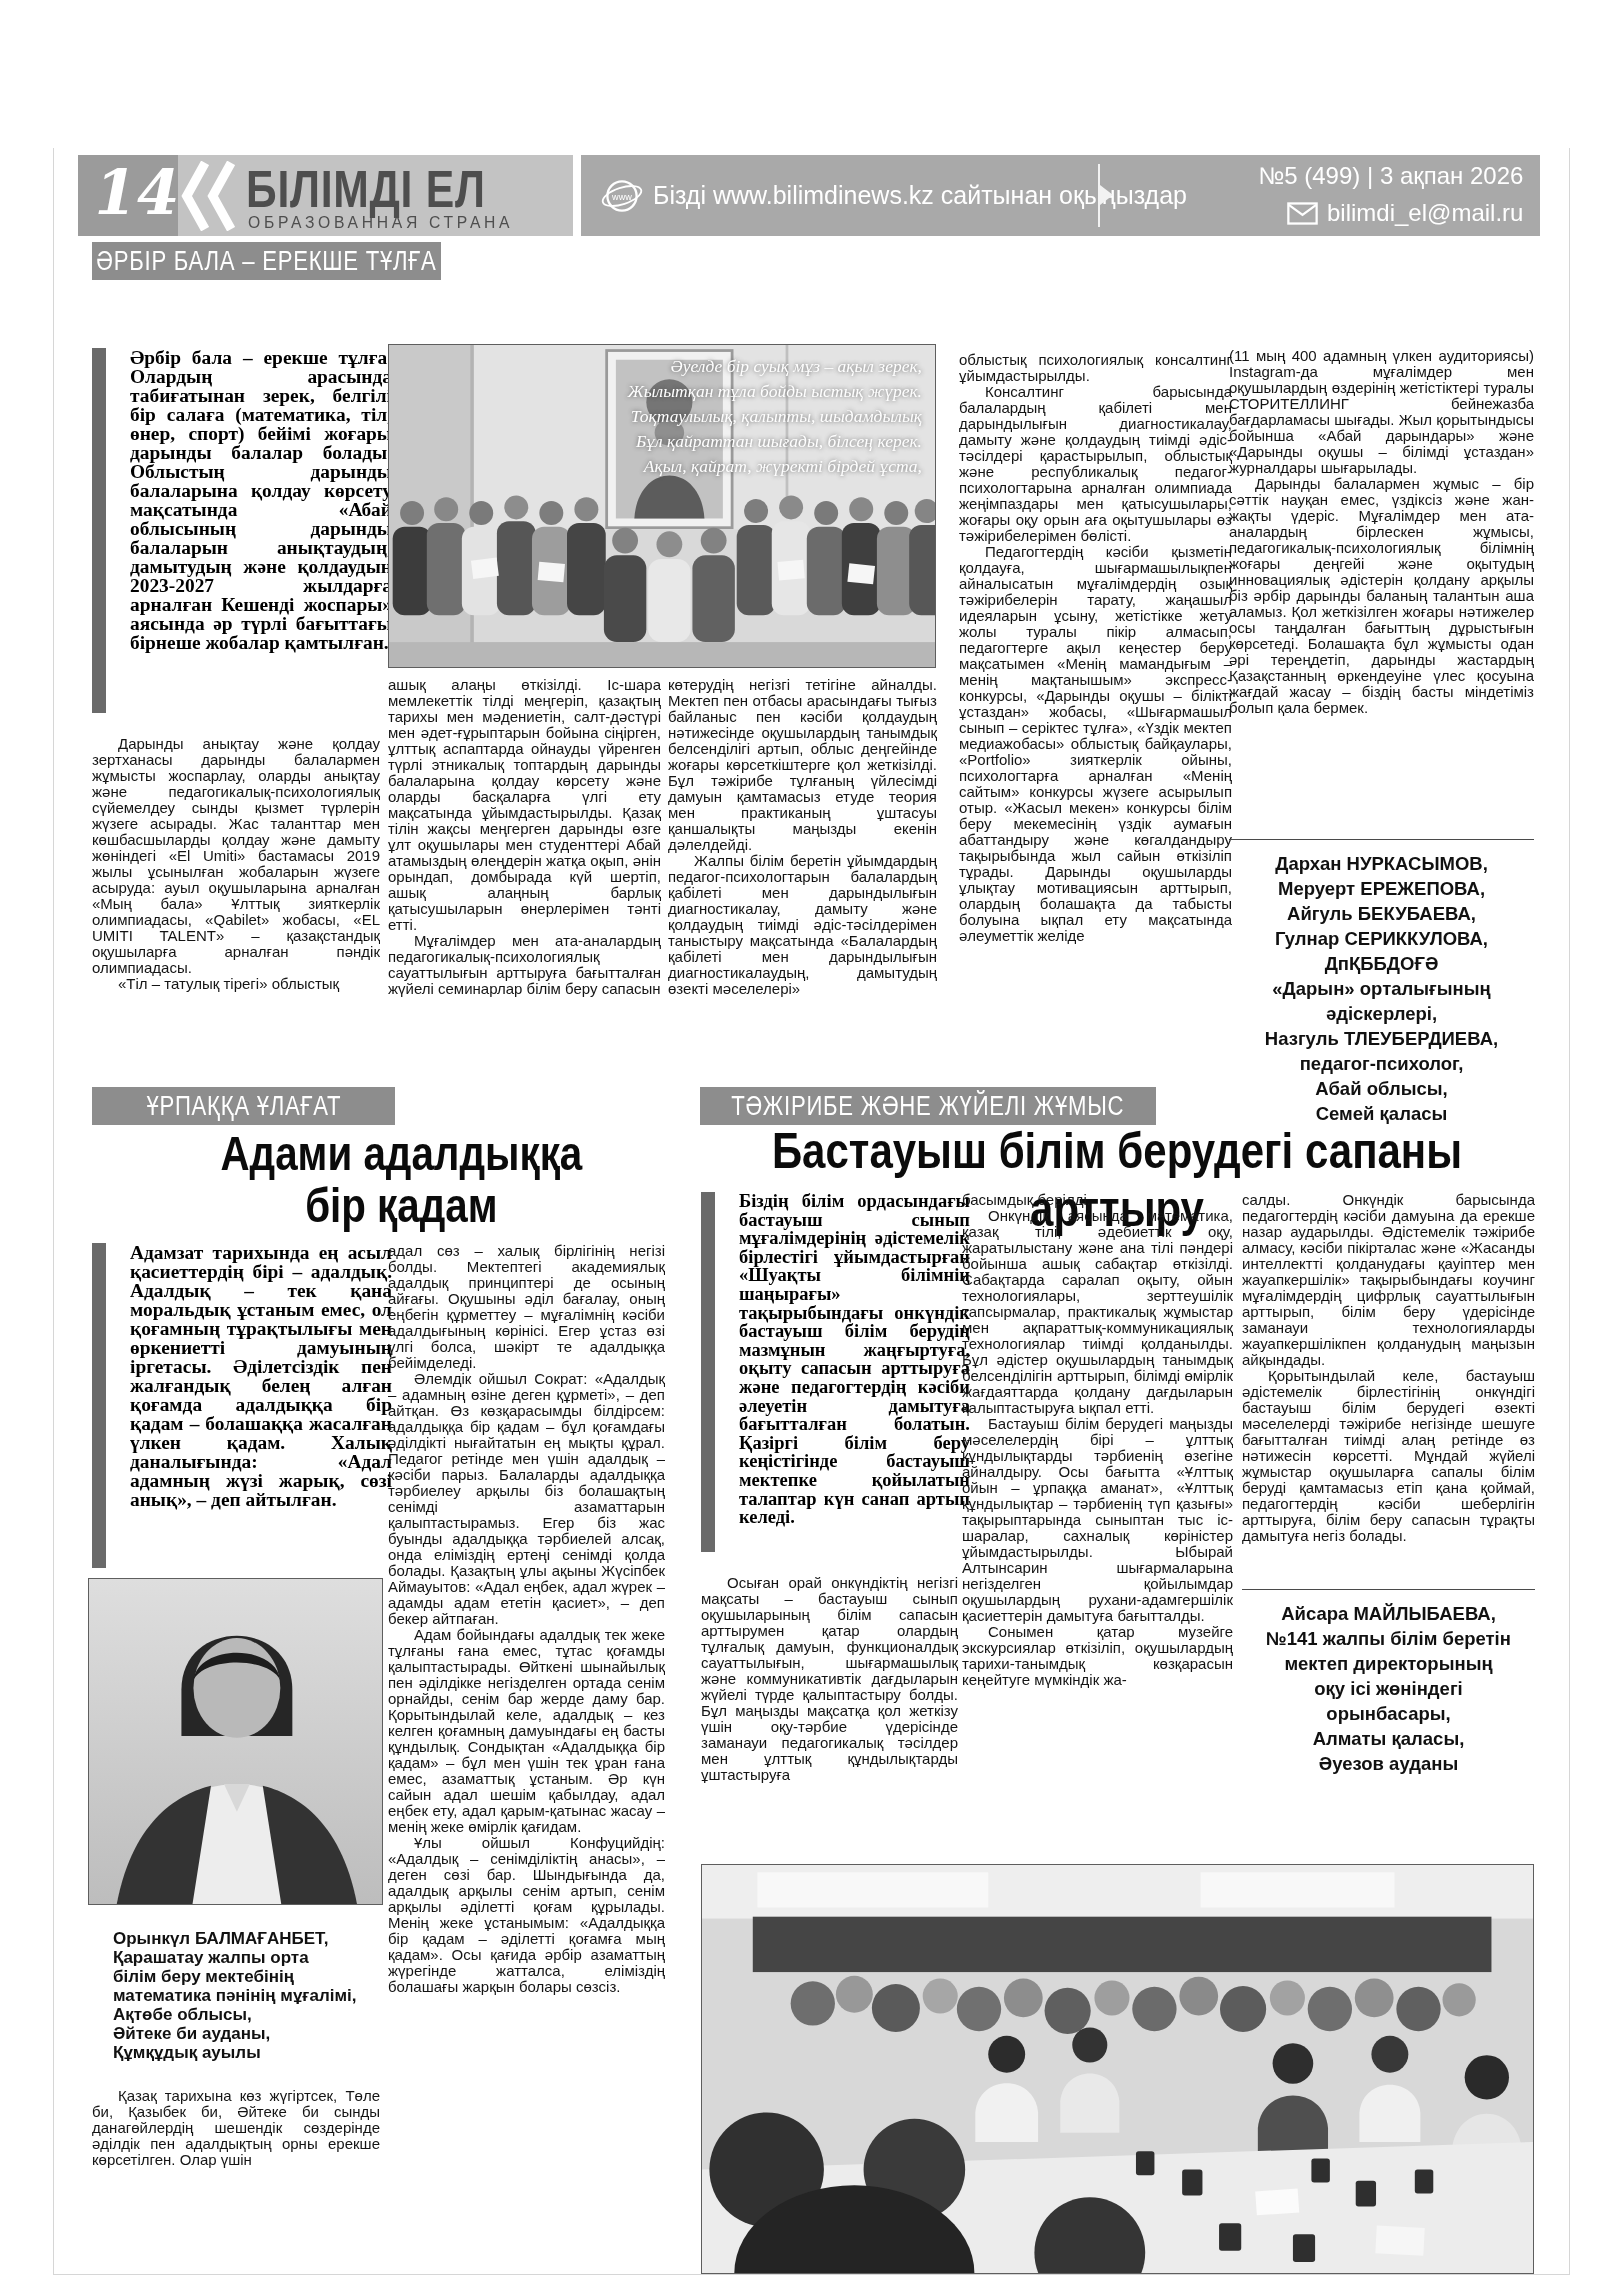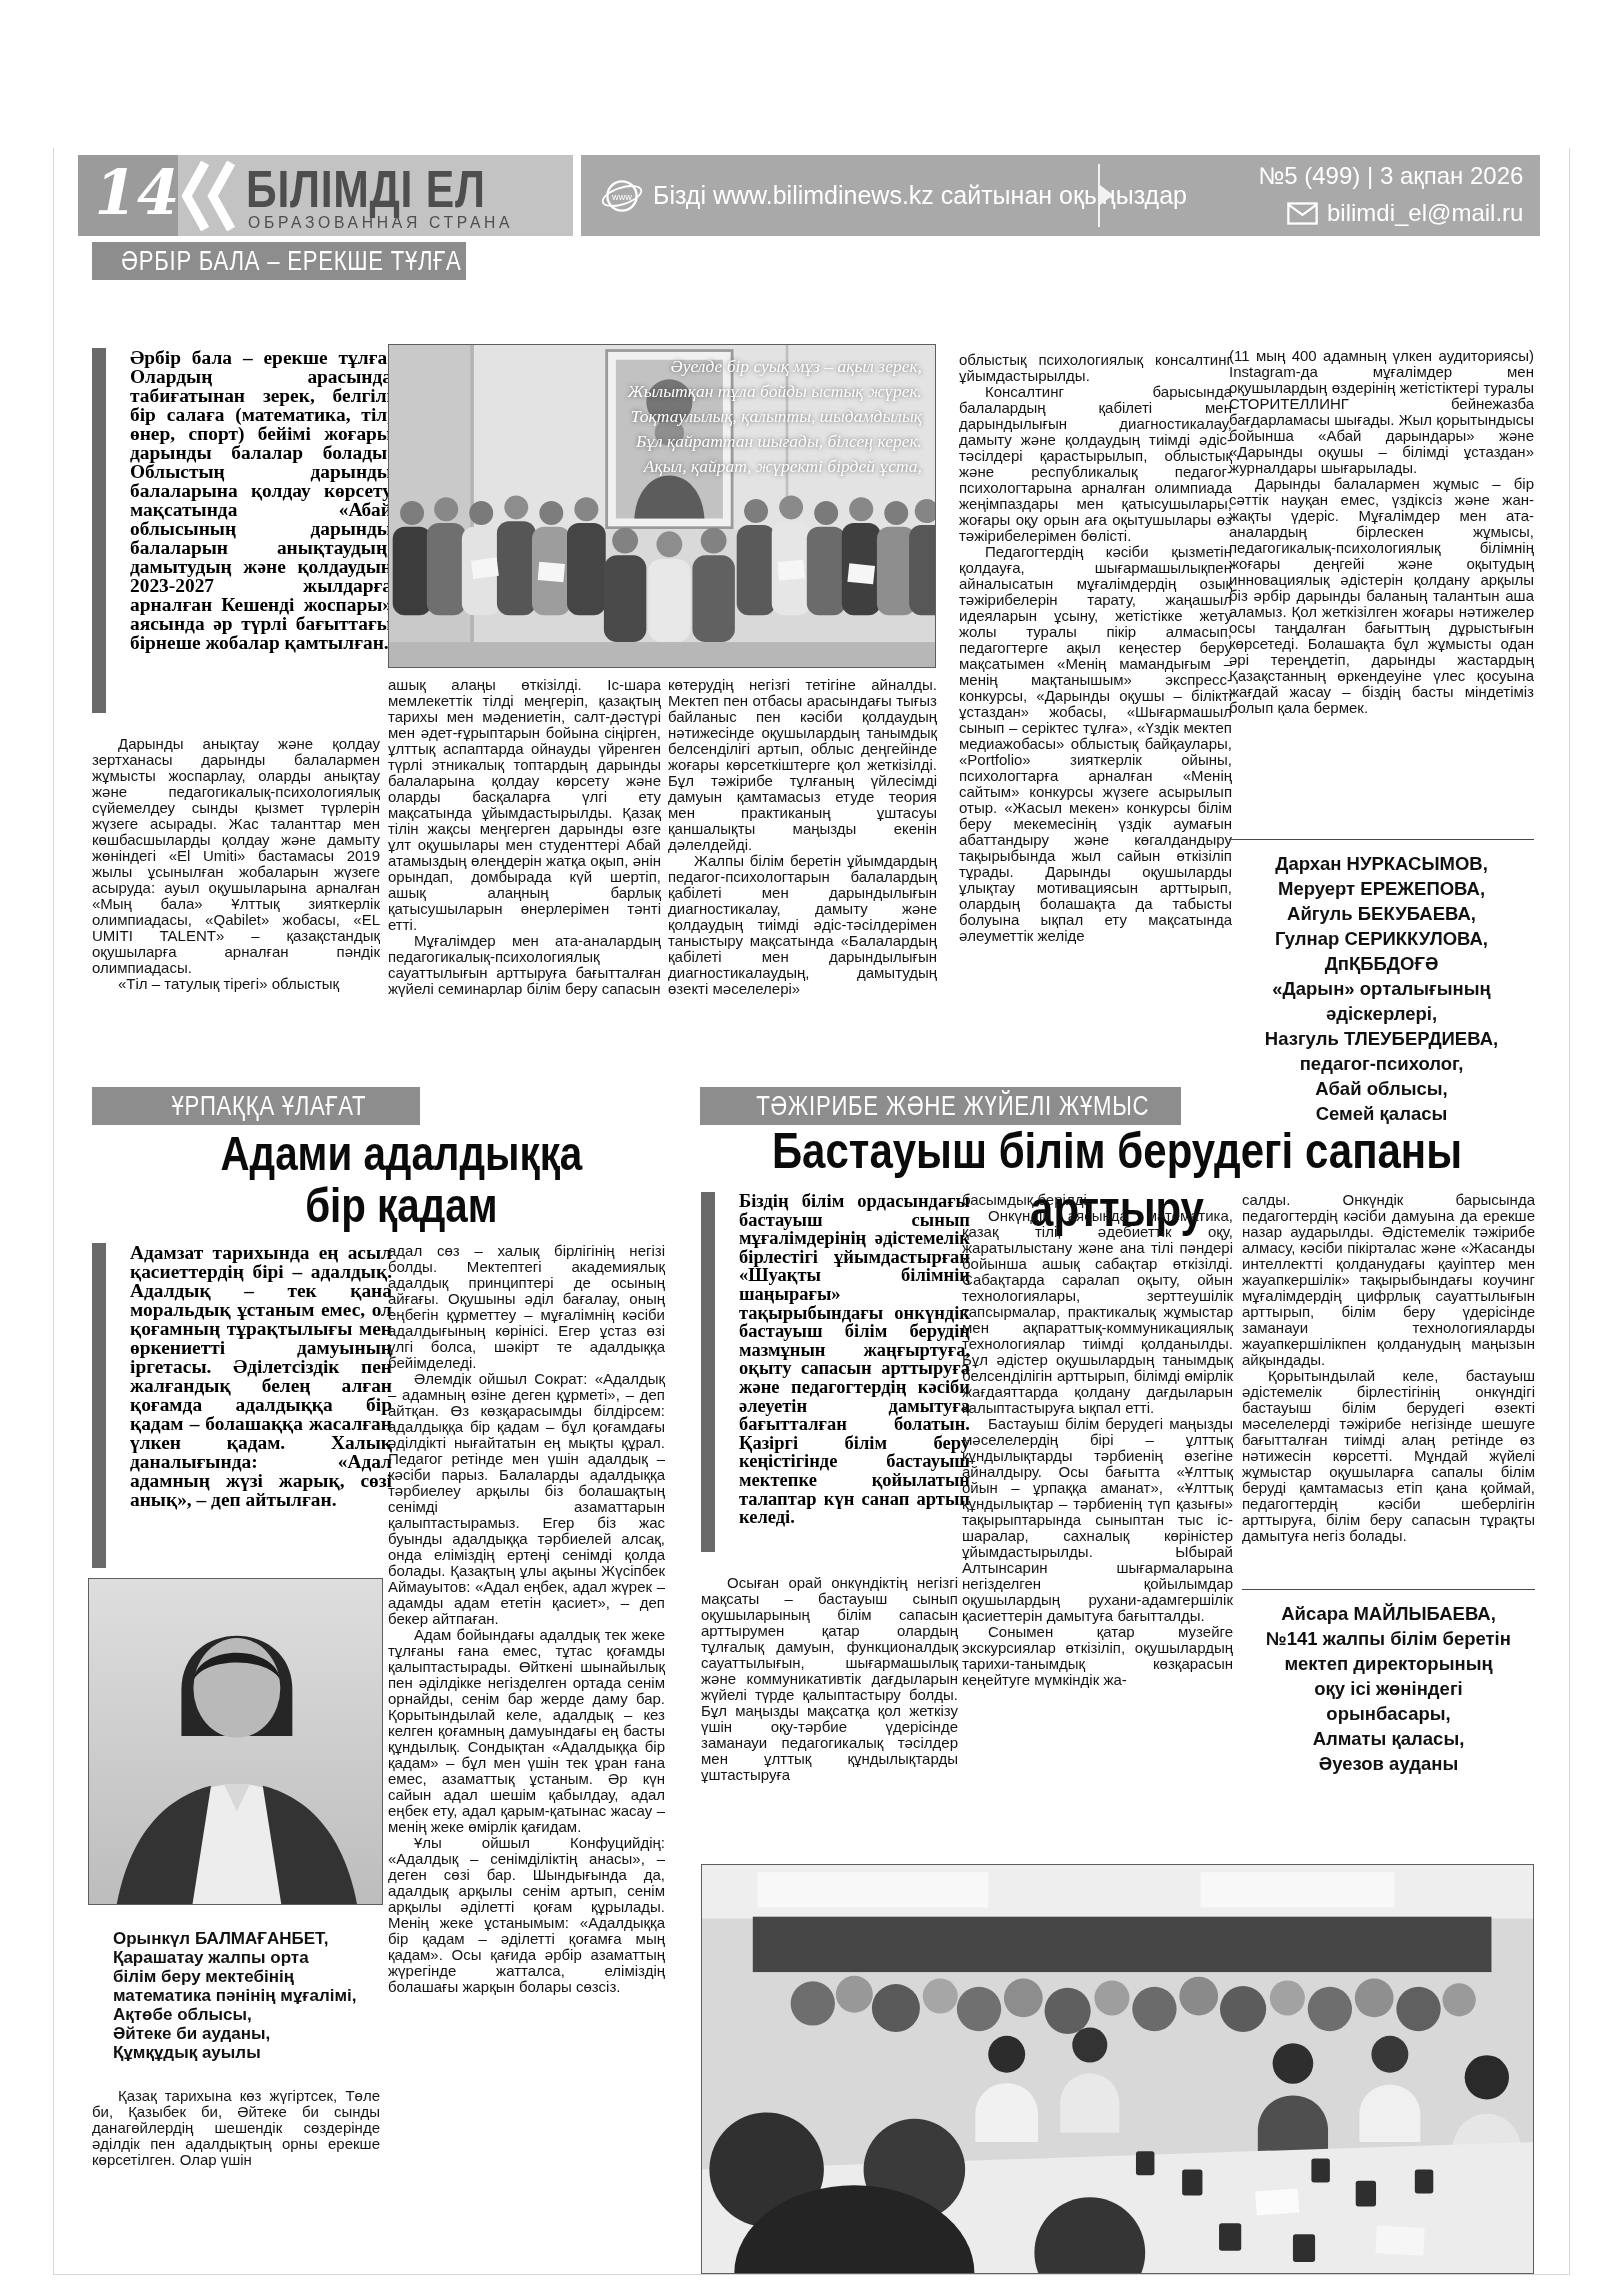--- a/index.html
+++ b/index.html
@@ -22,21 +22,21 @@
   .globe{position:absolute;left:20px;top:20px;}
   .site-note{position:absolute;left:72px;top:26px;font-size:25px;white-space:nowrap;}
   .mast-divider{position:absolute;left:517px;top:9.2px;width:1.8px;height:63px;background:#f2f2f2;}
   .mast-arrow{position:absolute;left:519px;top:30px;width:0;height:0;border-left:13px solid #f2f2f2;
         border-top:10px solid transparent;border-bottom:10px solid transparent;}
   .issue-line{position:absolute;right:16.6px;top:7.4px;font-size:24px;white-space:nowrap;}
   .email-line{position:absolute;right:16.6px;top:44px;font-size:24px;white-space:nowrap;}
   .envelope{display:inline-block;vertical-align:-3.7px;margin-right:9.2px;}
   
   .kicker{position:absolute;background:#8d8d8d;color:#ffffff;height:38px;display:flex;
-        align-items:center;justify-content:center;overflow:hidden;padding-left:25px;}
+        align-items:center;justify-content:center;overflow:hidden;}
   .kicker span{font-size:27px;letter-spacing:0.9px;transform:scaleX(0.82);white-space:nowrap;}
   .headline{position:absolute;text-align:center;font-weight:bold;color:#0b0b0b;}
   .headline .condense{display:inline-block;transform:scaleX(0.84);transform-origin:center top;white-space:pre-line;}
   
   .col{position:absolute;overflow:hidden;font-size:15px;line-height:16px;text-align:justify;}
   .col p{margin:0;}
   .col p.ind{text-indent:26px;}
   .lead{position:absolute;overflow:hidden;border-left:14px solid #6a6a6a;padding-left:24px;
         font-family:"Liberation Serif",serif;font-weight:bold;font-size:19.4px;line-height:19px;
         text-align:justify;color:#000;}

